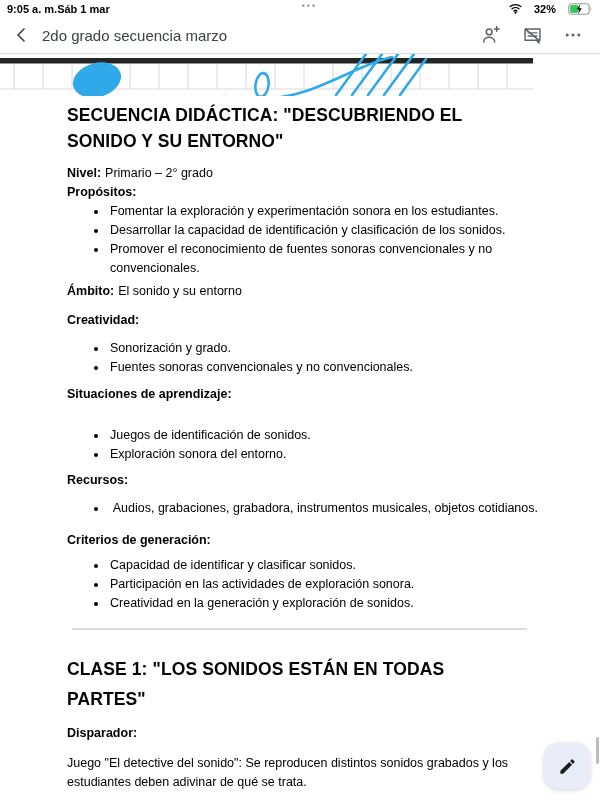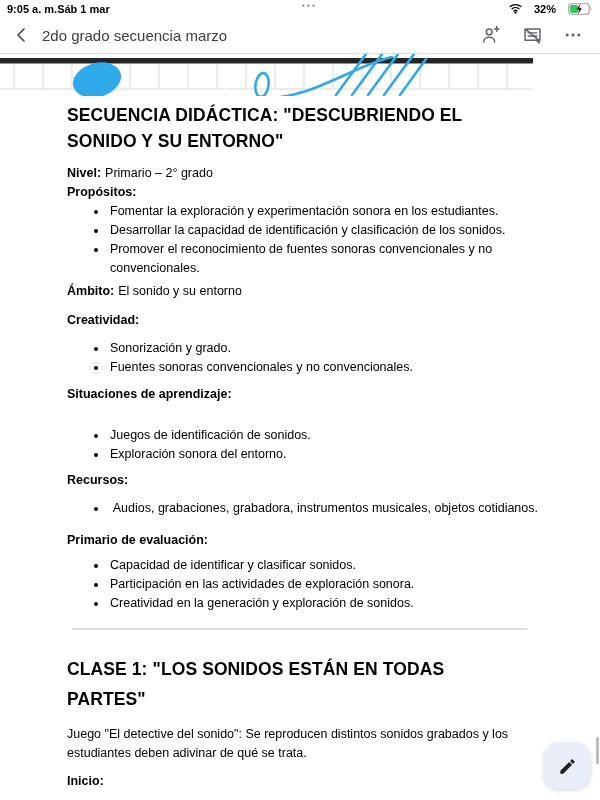--- a/index.html
+++ b/index.html
@@ -188,34 +188,37 @@
     </ul>
 
     <p class="mt7">
       <span class="lbl">Recursos:</span>
     </p>
     <ul class="ul-rec">
       <li>Audios, grabaciones, grabadora, instrumentos musicales, objetos cotidianos.</li>
     </ul>
 
     <p class="mt13">
-      <span class="lbl">Primario de evaluación:</span>
+      <span class="lbl">Criterios de generación:</span>
     </p>
     <ul class="ul-crit">
       <li>Capacidad de identificar y clasificar sonidos.</li>
       <li>Participación en las actividades de exploración sonora.</li>
       <li>Creatividad en la generación y exploración de sonidos.</li>
     </ul>
   </div>
 
   <hr class="sep">
 
   <div class="content">
     <h2 class="clase-title">CLASE 1: "LOS SONIDOS ESTÁN EN TODAS PARTES"</h2>
 
+    <p class="mt10">
+      <span class="lbl">Disparador:</span>
+    </p>
 
     <p class="mt11">Juego "El detective del sonido": Se reproducen distintos sonidos grabados y los estudiantes deben adivinar de qué se trata.</p>
 
     <p class="mt9">
       <span class="lbl">Inicio:</span>
     </p>
   </div>
 </div>
 
 <div class="fab">

